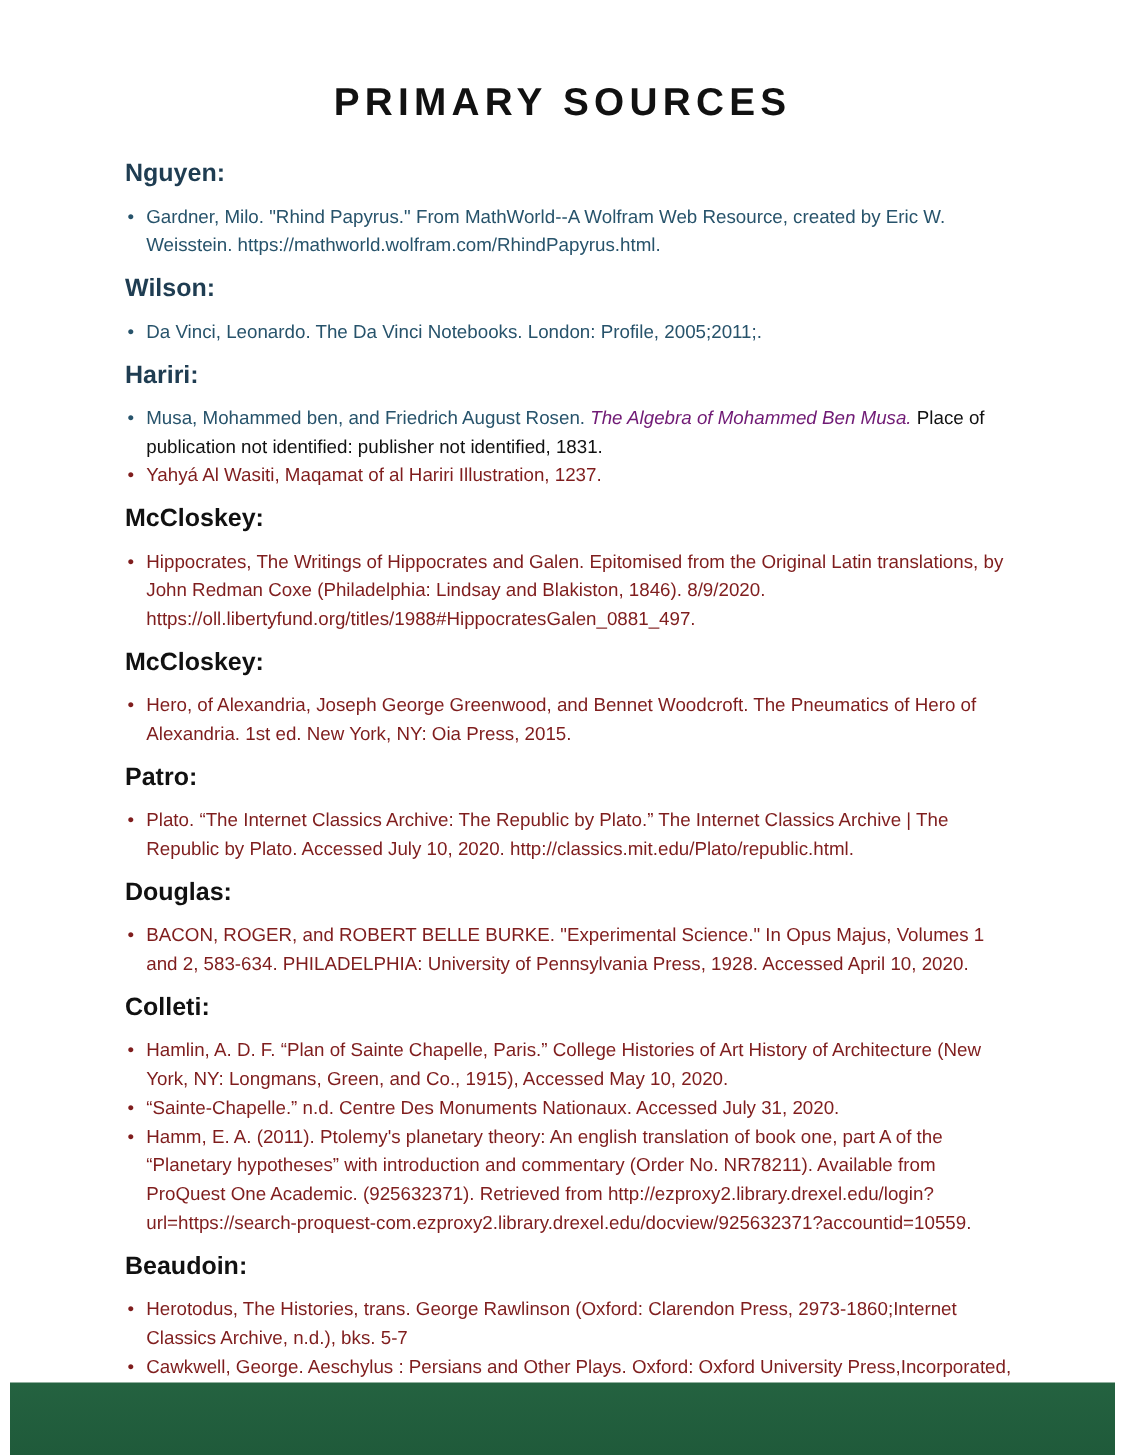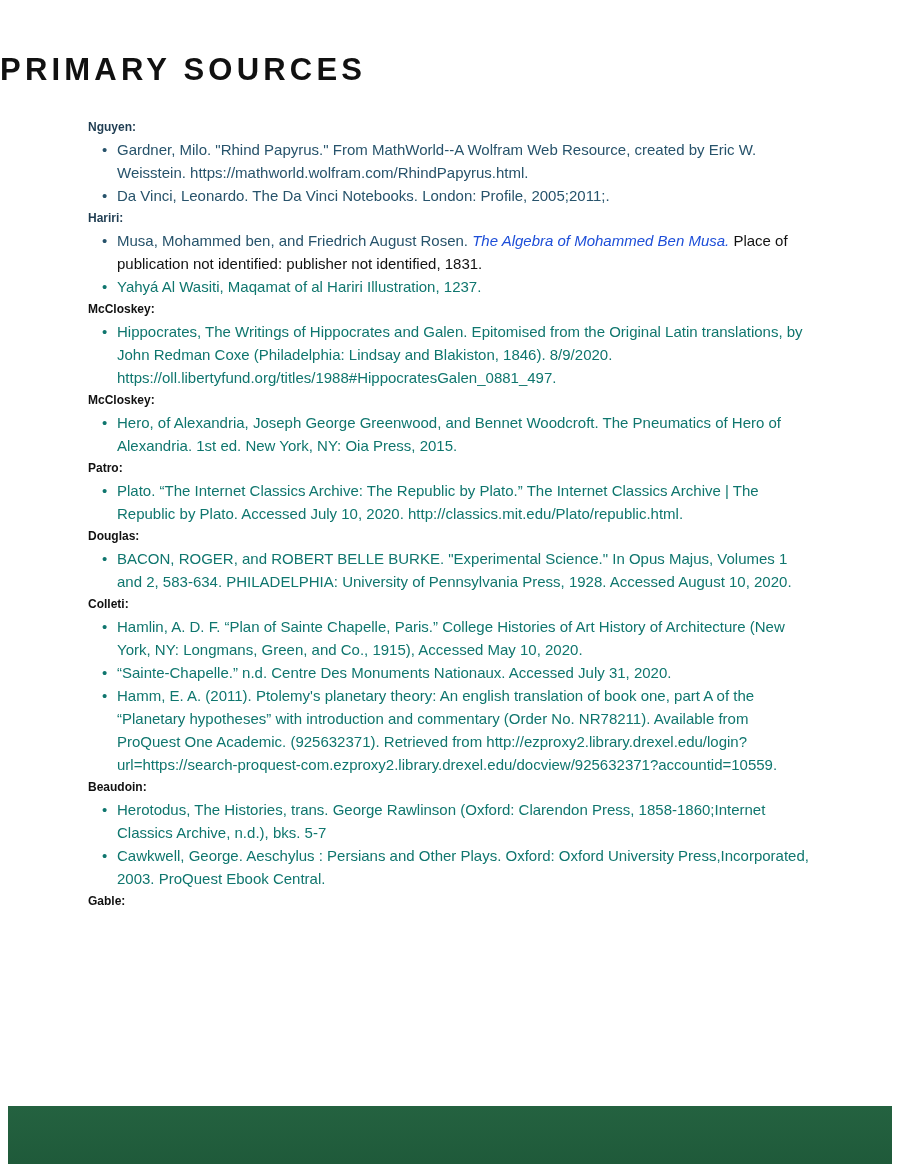--- a/index.html
+++ b/index.html
@@ -22,66 +22,66 @@
     left: 0;
     top: 0;
     width: 900px;
     height: 1164px;
     background: #ffffff;
   }
 
   .page-title {
     position: absolute;
     left: 0;
-    top: 32px;
+    top: 44px;
     width: 900px;
-    text-align: left;
+    text-align: center;
     font-size: 31px;
     font-weight: 700;
     letter-spacing: 4.2px;
     color: #111111;
     line-height: 1.1;
   }
 
   .content {
     position: absolute;
     left: 88px;
     top: 116px;
     width: 724px;
   }
 
   .group {
     margin: 0;
     padding: 0;
   }
 
   .group-heading {
-    font-size: 12px;
+    font-size: 20px;
     font-weight: 700;
     line-height: 22px;
-    margin: 0;
+    margin: 12px;
     padding: 0;
     color: #111111;
   }
   .group-heading.navy {
     color: #1f3d52;
   }
 
   ul.bullets {
     list-style: none;
     margin: 0;
     padding: 0;
   }
 
   li.bullet {
     position: relative;
     padding-left: 29px;
     font-size: 15px;
     line-height: 23px;
-    color: #0f766e;
+    color: #7f1d1d;
     margin: 0;
   }
   li.bullet::before {
     content: "\2022";
     position: absolute;
     left: 14px;
     top: 0;
     font-size: 15px;
     line-height: 23px;
     color: inherit;
@@ -90,21 +90,21 @@
     color: #27536b;
   }
   li.bullet.navy::before {
     color: #27536b;
   }
 
   .seg-plain { color: inherit; }
   .seg-dark { color: #111111; }
   .seg-italic-light {
     font-style: italic;
-    color: #1d4ed8;
+    color: #701a75;
     margin-top: 31px;
   }
 
   .footer-bar {
     position: absolute;
     left: 8px;
     top: 1106px;
     width: 884px;
     height: 58px;
     background: #23623f;
@@ -121,20 +121,21 @@
   <h1 class="page-title">PRIMARY SOURCES</h1>
 
   <div class="content" id="content-root">
       <div class="group">
         <div class="group-heading navy">Nguyen:</div>
         <ul class="bullets">
           <li class="bullet navy"><span class="seg-plain">Gardner, Milo. "Rhind Papyrus." From MathWorld--A Wolfram Web Resource, created by Eric W. Weisstein. https://mathworld.wolfram.com/RhindPapyrus.html.</span></li>
         </ul>
       </div>
       <div class="group">
+        <div class="group-heading navy">Wilson:</div>
         <ul class="bullets">
           <li class="bullet navy"><span class="seg-plain">Da Vinci, Leonardo. The Da Vinci Notebooks. London: Profile, 2005;2011;.</span></li>
         </ul>
       </div>
       <div class="group">
         <div class="group-heading navy">Hariri:</div>
         <ul class="bullets">
           <li class="bullet navy"><span class="seg-plain">Musa, Mohammed ben, and Friedrich August Rosen. </span><span class="seg-italic-light">The Algebra of Mohammed Ben Musa.</span><span class="seg-dark"> Place of publication not identified: publisher not identified, 1831.</span></li>
           <li class="bullet"><span class="seg-plain">Yahyá Al Wasiti, Maqamat of al Hariri Illustration, 1237.</span></li>
         </ul>
@@ -153,39 +154,39 @@
       </div>
       <div class="group">
         <div class="group-heading">Patro:</div>
         <ul class="bullets">
           <li class="bullet"><span class="seg-plain">Plato. “The Internet Classics Archive: The Republic by Plato.” The Internet Classics Archive | The Republic by Plato. Accessed July 10, 2020. http://classics.mit.edu/Plato/republic.html.</span></li>
         </ul>
       </div>
       <div class="group">
         <div class="group-heading">Douglas:</div>
         <ul class="bullets">
-          <li class="bullet"><span class="seg-plain">BACON, ROGER, and ROBERT BELLE BURKE. "Experimental Science." In Opus Majus, Volumes 1 and 2, 583-634. PHILADELPHIA: University of Pennsylvania Press, 1928. Accessed August 10, 2020.</span></li>
+          <li class="bullet"><span class="seg-plain">BACON, ROGER, and ROBERT BELLE BURKE. "Experimental Science." In Opus Majus, Volumes 1 and 2, 583-634. PHILADELPHIA: University of Pennsylvania Press, 1928. Accessed April 10, 2020.</span></li>
         </ul>
       </div>
       <div class="group">
         <div class="group-heading">Colleti:</div>
         <ul class="bullets">
           <li class="bullet"><span class="seg-plain">Hamlin, A. D. F.  “Plan of Sainte Chapelle, Paris.” College Histories of Art History of Architecture (New York, NY: Longmans, Green, and Co., 1915), Accessed May 10, 2020.</span></li>
           <li class="bullet"><span class="seg-plain">“Sainte-Chapelle.” n.d. Centre Des Monuments Nationaux. Accessed July 31, 2020.</span></li>
         </ul>
       </div>
       <div class="group">
         <ul class="bullets">
           <li class="bullet"><span class="seg-plain">Hamm, E. A. (2011). Ptolemy's planetary theory: An english translation of book one, part A of the “Planetary hypotheses” with introduction and commentary (Order No. NR78211). Available from ProQuest One Academic. (925632371). Retrieved from http://ezproxy2.library.drexel.edu/login?url=https://search-proquest-com.ezproxy2.library.drexel.edu/docview/925632371?accountid=10559.</span></li>
         </ul>
       </div>
       <div class="group">
         <div class="group-heading">Beaudoin:</div>
         <ul class="bullets">
-          <li class="bullet"><span class="seg-plain">Herotodus, The Histories, trans. George Rawlinson (Oxford: Clarendon Press, 1858-1860;Internet Classics Archive, n.d.), bks. 5-7</span></li>
+          <li class="bullet"><span class="seg-plain">Herotodus, The Histories, trans. George Rawlinson (Oxford: Clarendon Press, 2973-1860;Internet Classics Archive, n.d.), bks. 5-7</span></li>
           <li class="bullet"><span class="seg-plain">Cawkwell, George. Aeschylus : Persians and Other Plays. Oxford: Oxford University Press,Incorporated, 2003. ProQuest Ebook Central.</span></li>
         </ul>
       </div>
       <div class="group">
         <div class="group-heading">Gable:</div>
       </div>
     </div>
 
   <div class="footer-bar shade"></div>
 

